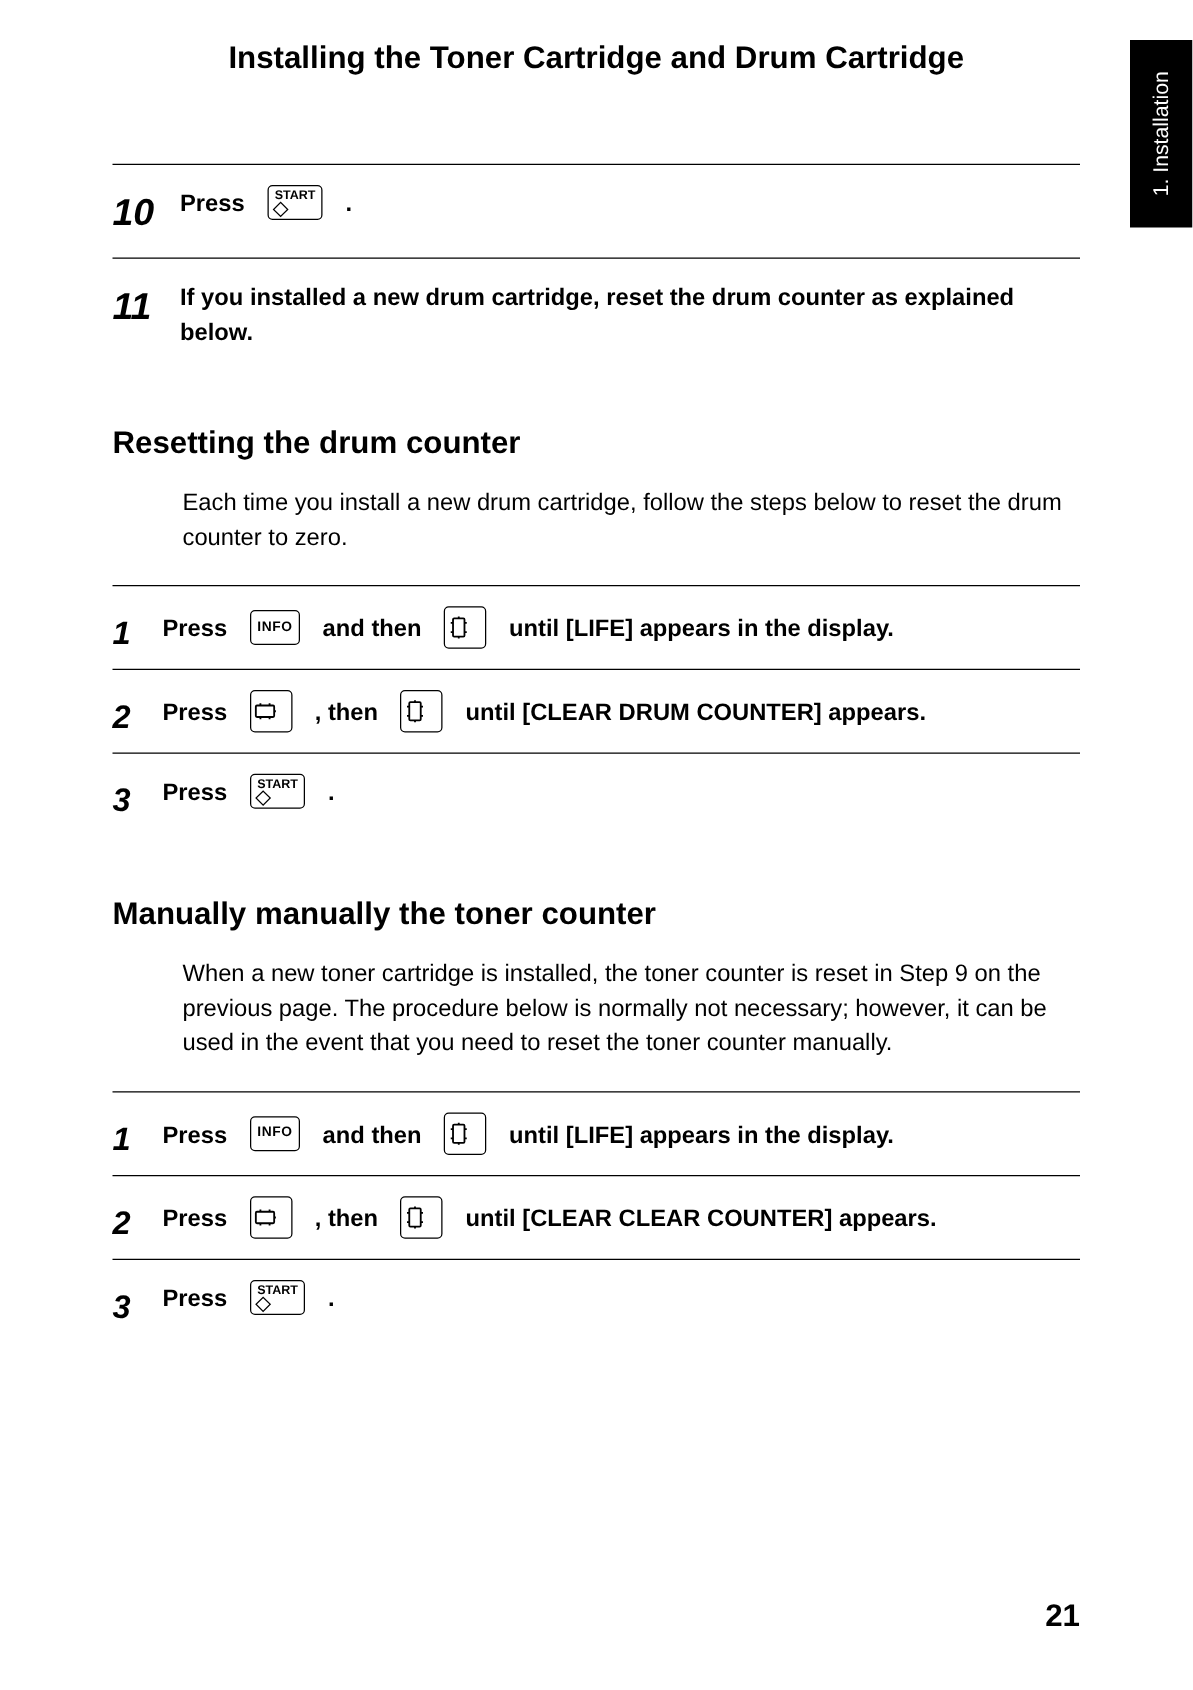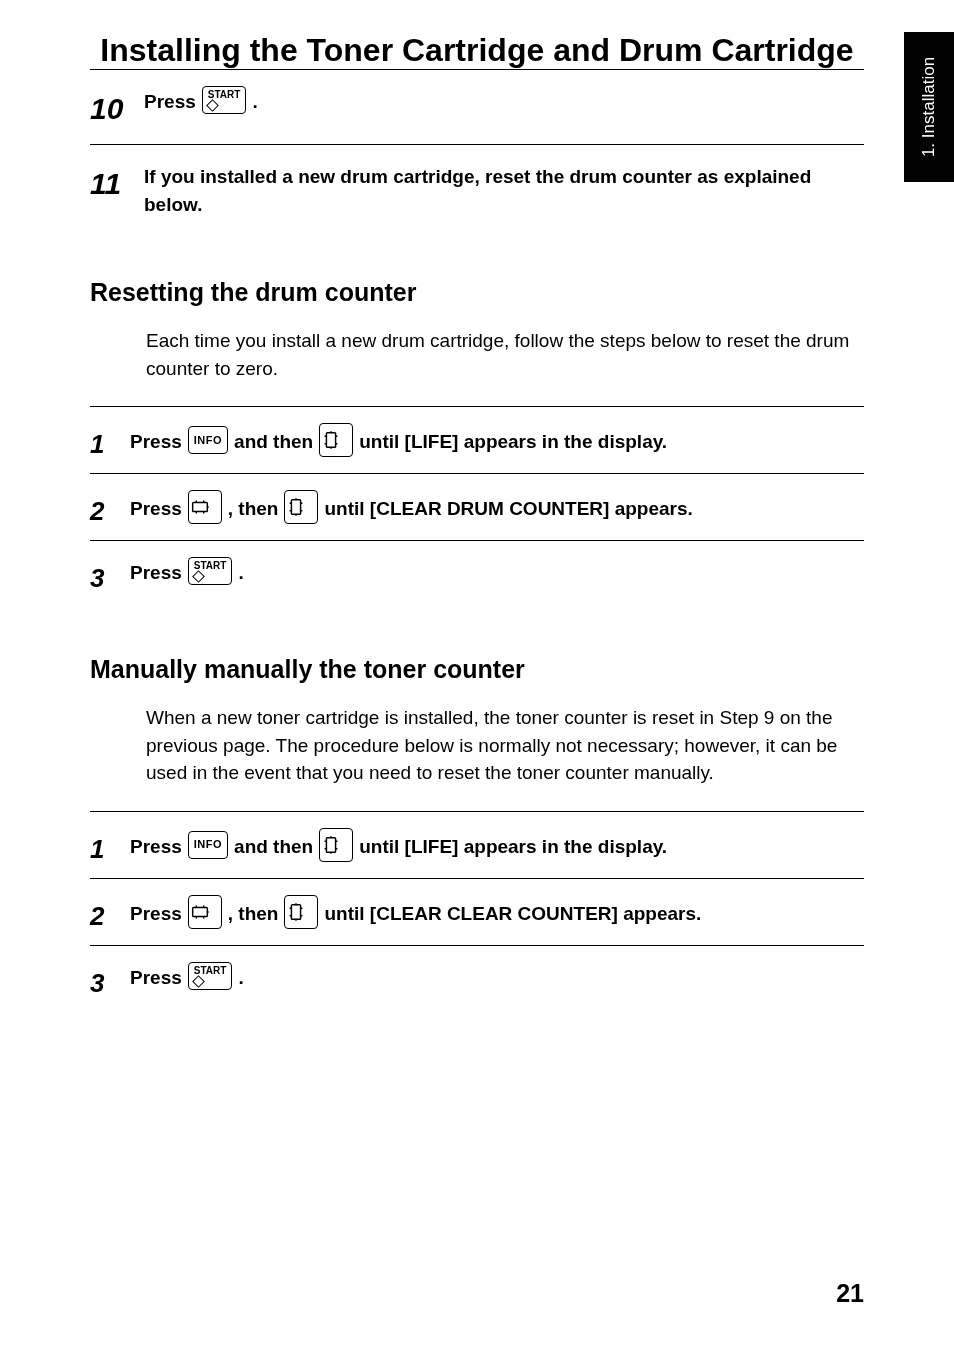--- a/index.html
+++ b/index.html
@@ -1,34 +1,34 @@
 <!DOCTYPE html>
 <html><head>
 <meta charset="utf-8">
 <style>
   * { box-sizing: border-box; margin: 0; padding: 0; }
   html, body { width: 954px; height: 1352px; background: #fff; font-family: Arial, Helvetica, sans-serif; color: #000; }
   .page { position: relative; width: 954px; height: 1352px; padding: 32px 90px 0 90px; }
   .side-tab { position: absolute; top: 32px; right: 0; width: 50px; height: 150px; background: #000; color: #fff; display: flex; align-items: center; justify-content: center; }
   .side-tab span { transform: rotate(-90deg); white-space: nowrap; font-size: 17px; }
-  .page-title { font-size: 32px; font-weight: bold; text-align: center; }
+  .page-title { font-size: 25px; font-weight: bold; text-align: center; margin-bottom: 70px; }
   .step-row { border-top: 1px solid #000; padding: 14px 0 14px 0; display: flex; align-items: flex-start; gap: 14px; }
   .step-num { font-style: italic; font-weight: bold; font-size: 30px; line-height: 1; min-width: 40px; margin-top: 10px; }
   .step-num.small { font-size: 26px; min-width: 26px; }
   .step-body { flex: 1; font-size: 19px; font-weight: bold; line-height: 1.45; padding-top: 4px; }
   .subhead { font-weight: bold; font-size: 25px; margin-top: 50px; margin-bottom: 20px; }
   .intro { font-size: 19px; line-height: 1.45; margin: 0 0 24px 56px; }
   .key { display: inline-flex; justify-content: center; vertical-align: middle; border: 1.5px solid #000; border-radius: 4px; height: 28px; min-width: 40px; padding: 0 5px; font-size: 10px; font-weight: bold; font-style: normal; flex-direction: column; line-height: 1; margin: 0 3px; position: relative; top: -2px; }
   .key.start { flex-direction: column; gap: 1px; }
   .key.start .diamond { width: 9px; height: 9px; border: 1.3px solid #000; transform: rotate(45deg); }
   .key.info { font-size: 11px; letter-spacing: 0.5px; }
   .key.nav { width: 34px; min-width: 34px; height: 34px; padding: 0; }
   .key.nav svg { width: 22px; height: 22px; }
   .pagenum { position: absolute; bottom: 44px; right: 90px; font-size: 25px; font-weight: bold; }
-  .inline-line { display: flex; flex-wrap: wrap; align-items: center; gap: 3px; }
+  .inline-line { display: flex; flex-wrap: wrap; align-items: center; gap: 15px; }
   .step-block { margin-bottom: 6px; }
 </style>
 </head>
 <body>
 
 <div class="page">
   <div class="side-tab">
     <span>1. Installation</span>
   </div>
 

